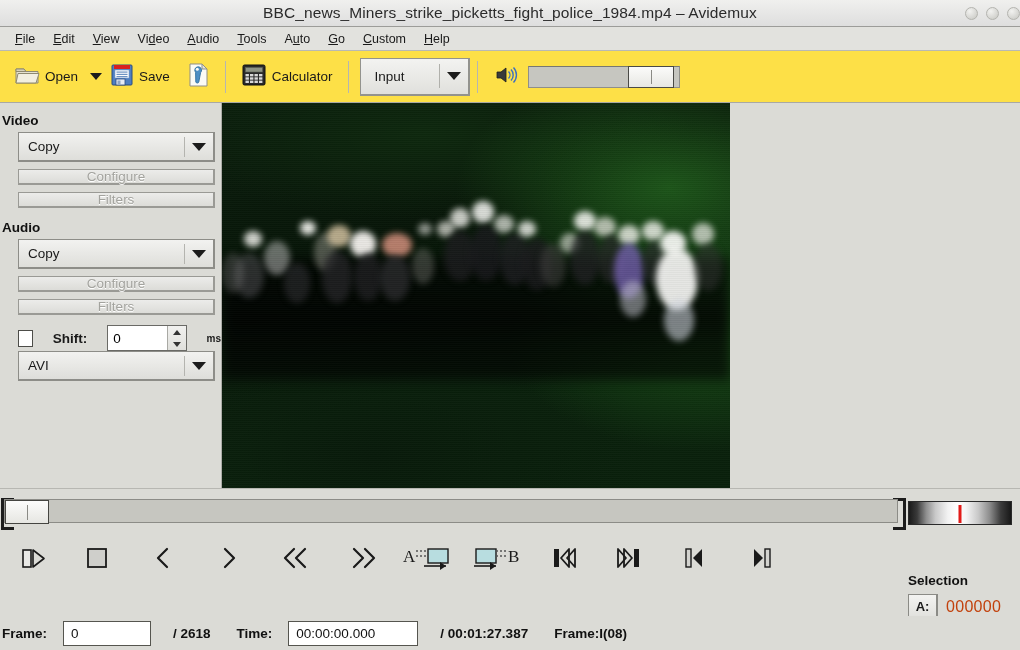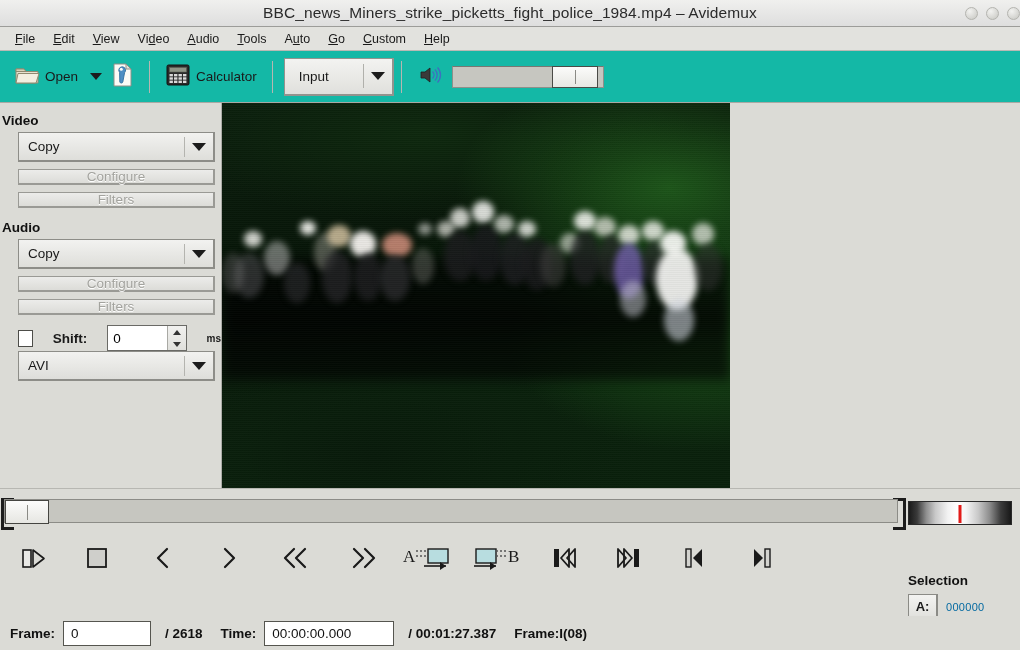--- a/index.html
+++ b/index.html
@@ -65,21 +65,21 @@
     font-size: 12.5px;
     color: #1a1a1a;
     cursor: default;
     white-space: nowrap;
   }
   .menu-item .mn { text-decoration: underline; }
 
   
   .toolbar {
     height: 52px;
-    background: #14b8a6;
+    background: #fde047;
     border-bottom: 1px solid #a9a9a4;
     display: flex;
     align-items: center;
     padding: 0 6px;
     box-sizing: border-box;
   }
   .tb-btn {
     display: flex;
     align-items: center;
     gap: 5px;
@@ -341,33 +341,33 @@
     width: 30px; height: 25px;
     background: linear-gradient(#f3f3f1, #e1e1dd);
     border: 1px solid #8b8b86;
     border-right-width: 2px;
     border-bottom-width: 2px;
     box-sizing: border-box;
     display: flex; align-items: center; justify-content: center;
     font-size: 13px; font-weight: bold;
     cursor: default;
   }
-  .sel-val { font-size: 11px; color: #0369a1; letter-spacing: 0.3px; }
+  .sel-val { font-size: 16px; color: #c2410c; letter-spacing: 0.3px; }
 
   
   .statusbar {
     position: absolute;
     left: 0; bottom: 0;
     width: 1020px; height: 34px;
     background: #dbdbd6;
     display: flex;
     align-items: center;
-    padding-left: 10px;
-    box-sizing: border-box;
-    gap: 0;
+    padding-left: 2px;
+    box-sizing: border-box;
+    gap: 8px;
   }
   .st-lbl { font-size: 13.5px; font-weight: bold; color: #111; }
   .st-field {
     height: 25px;
     background: #fff;
     border: 1px solid #55554f;
     box-sizing: border-box;
     display: flex; align-items: center;
     padding-left: 5px;
   }
@@ -411,20 +411,35 @@
       <svg width="26" height="22" viewBox="0 0 26 22">
         <path d="M2 5 L10 5 L12 7.5 L24 7.5 L24 19 L2 19 Z" fill="#e6e2cf" stroke="#8f8a70" stroke-width="1"></path>
         <path d="M2 5 L10 5 L12 7.5 L2 7.5 Z" fill="#d8d2b8" stroke="#8f8a70" stroke-width="1"></path>
         <path d="M4 9.5 L25 9.5 L22 19 L2 19 Z" fill="#f2efe0" stroke="#8f8a70" stroke-width="1"></path>
       </svg>
     </span>
     <span>Open</span>
   </div>
   <div class="tb-arrow"></div>
 
+  <div class="tb-btn">
+    <span>
+      <svg width="24" height="24" viewBox="0 0 24 24">
+        <rect x="2" y="2" width="20" height="20" rx="1" fill="#4f7fc0" stroke="#2b4d80" stroke-width="1"></rect>
+        <rect x="4" y="2" width="16" height="4" fill="#d82020"></rect>
+        <rect x="5" y="7" width="14" height="8" fill="#fdfdfd" stroke="#7fa5d0" stroke-width="0.6"></rect>
+        <rect x="6.5" y="8.5" width="11" height="1.2" fill="#6e93c2"></rect>
+        <rect x="6.5" y="10.8" width="11" height="1.2" fill="#6e93c2"></rect>
+        <rect x="6.5" y="13" width="11" height="1.2" fill="#6e93c2"></rect>
+        <rect x="6" y="16" width="9" height="6" fill="#e8edf5" stroke="#2b4d80" stroke-width="0.8"></rect>
+        <rect x="7.5" y="17.5" width="3" height="4.5" fill="#8fa6c4"></rect>
+      </svg>
+    </span>
+    <span>Save</span>
+  </div>
 
   <div class="tb-btn">
     <span>
       <svg width="24" height="26" viewBox="0 0 24 26">
         <path d="M4 2 L16 2 L21 7 L21 24 L4 24 Z" fill="#fbfbf6" stroke="#8f8f88" stroke-width="1"></path>
         <path d="M16 2 L21 7 L16 7 Z" fill="#e4e4da" stroke="#8f8f88" stroke-width="1"></path>
         <path d="M9 7 a3.4 3.4 0 1 1 5.6 3.6 L12.8 20 a1.6 1.6 0 0 1 -3 0 L9.6 10.4 A3.4 3.4 0 0 1 9 7 Z" fill="#4e8fc4" stroke="#2f6f9f" stroke-width="0.9"></path>
         <circle cx="11.3" cy="7.2" r="1.5" fill="#fbfbf6"></circle>
       </svg>
     </span>

